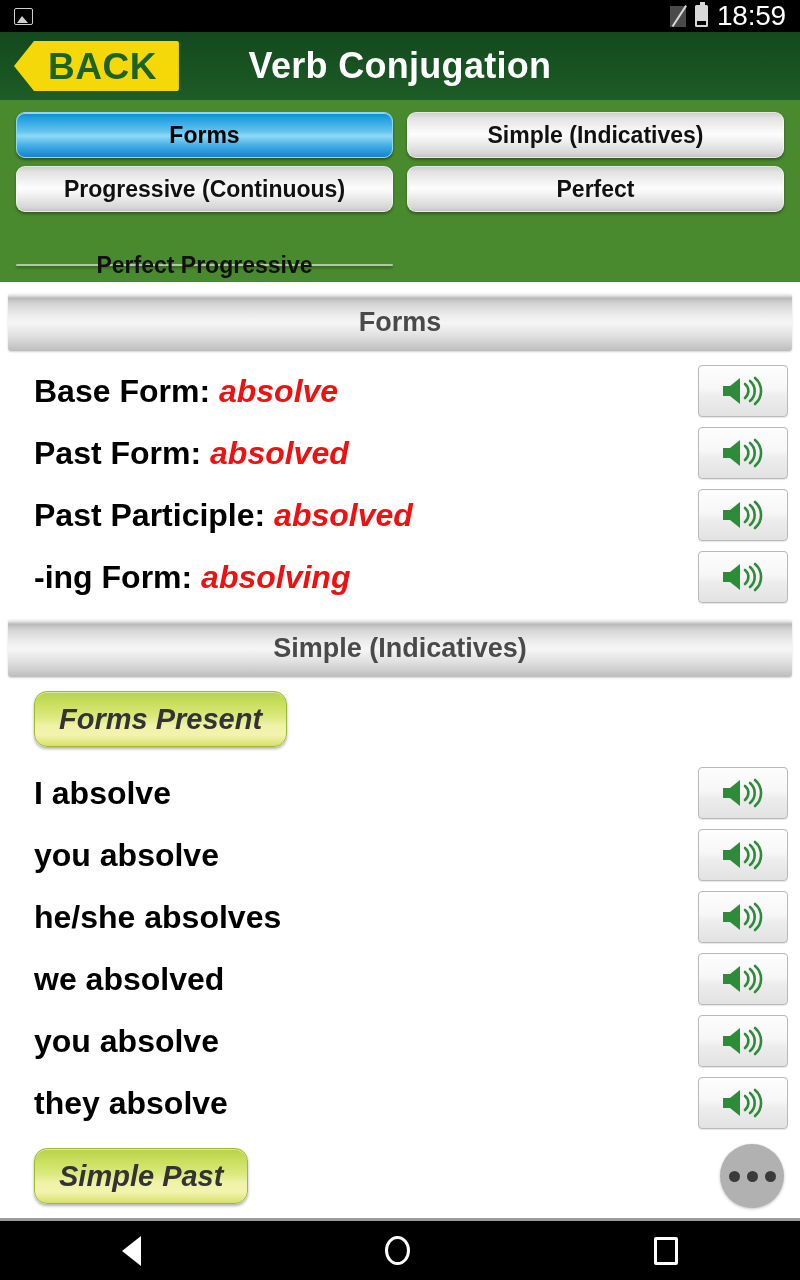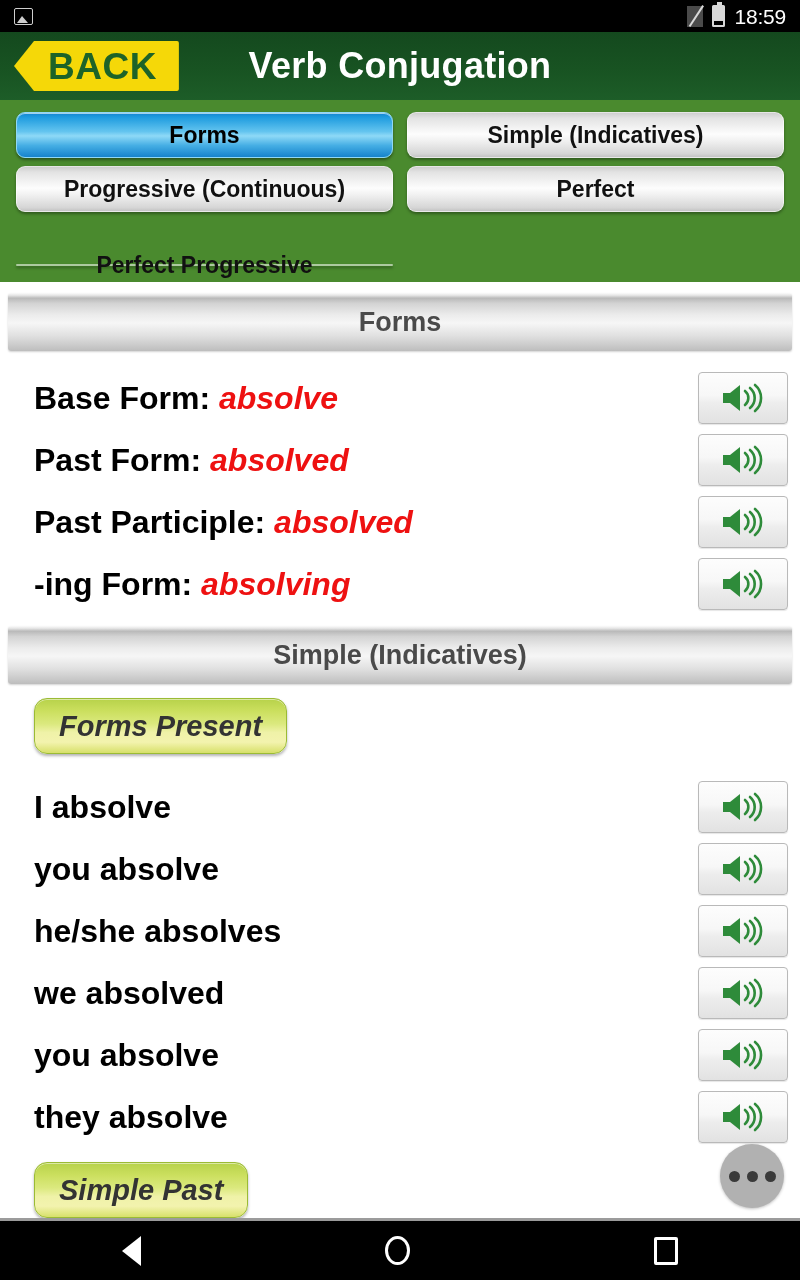--- a/index.html
+++ b/index.html
@@ -76,21 +76,21 @@
   .sb-battery-icon::before {
     content: "";
     position: absolute;
     top: -5px; left: 3px;
     width: 5px; height: 3px;
     background: #d8d8d8;
   }
 
   .sb-clock {
     color: #ffffff;
-    font-size: 21px;
+    font-size: 28px;
     letter-spacing: -0.2px;
     line-height: 1;
   }
 
   
   .appbar {
     height: 68px;
     background: linear-gradient(to bottom, #14491e 0%, #185322 55%, #1d5d28 100%);
     display: flex;
     align-items: center;
@@ -203,21 +203,21 @@
     font-size: 27px;
     font-weight: bold;
     color: #4a4a4a;
     background: linear-gradient(to bottom,
                 #fbfbfb 0%, #e6e6e6 4%, #b9b9b9 9%, #d3d3d3 18%,
                 #ececec 38%, #f6f6f6 52%, #e0e0e0 74%,
                 #c8c8c8 92%, #bdbdbd 100%);
     box-shadow: 0 1px 2px rgba(0,0,0,0.18);
   }
 
-  .rows { padding: 16px 12px 0 34px; }
+  .rows { padding: 9px 12px 0 34px; }
 
   .row {
     height: 62px;
     display: flex;
     align-items: center;
     justify-content: space-between;
   }
 
   .row-text {
     font-size: 32px;

